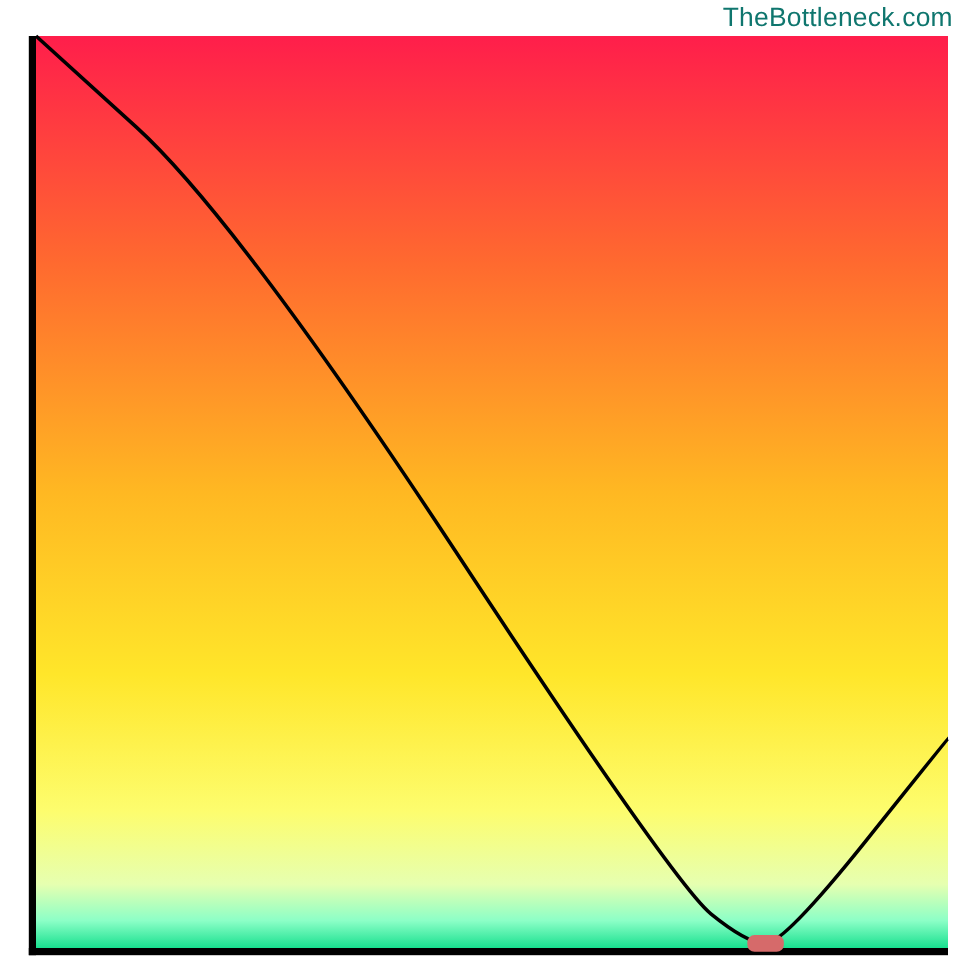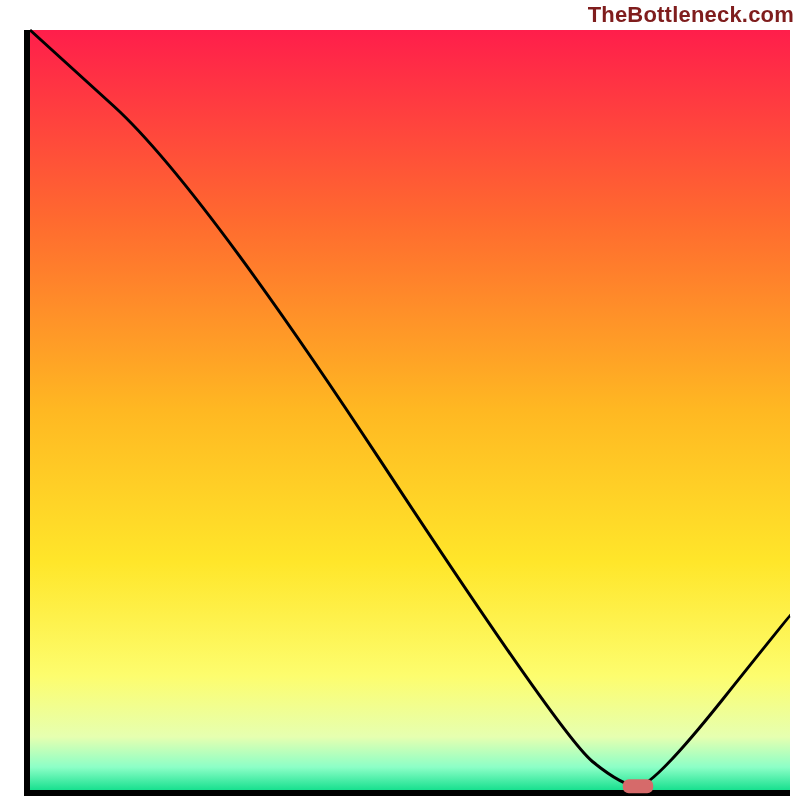--- a/index.html
+++ b/index.html
@@ -13,22 +13,22 @@
   .container {
     position: relative;
     width: 800px;
     height: 800px;
   }
   .watermark {
     position: absolute;
     top: 2px;
     right: 6px;
     font-size: 22px;
-    color: #7f1d1d;
-    font-weight: 700;
+    color: #0f766e;
+    font-weight: 400;
     letter-spacing: 0.2px;
     user-select: none;
   }
   svg {
     position: absolute;
     top: 0;
     left: 0;
   }
 </style>
 </head>

